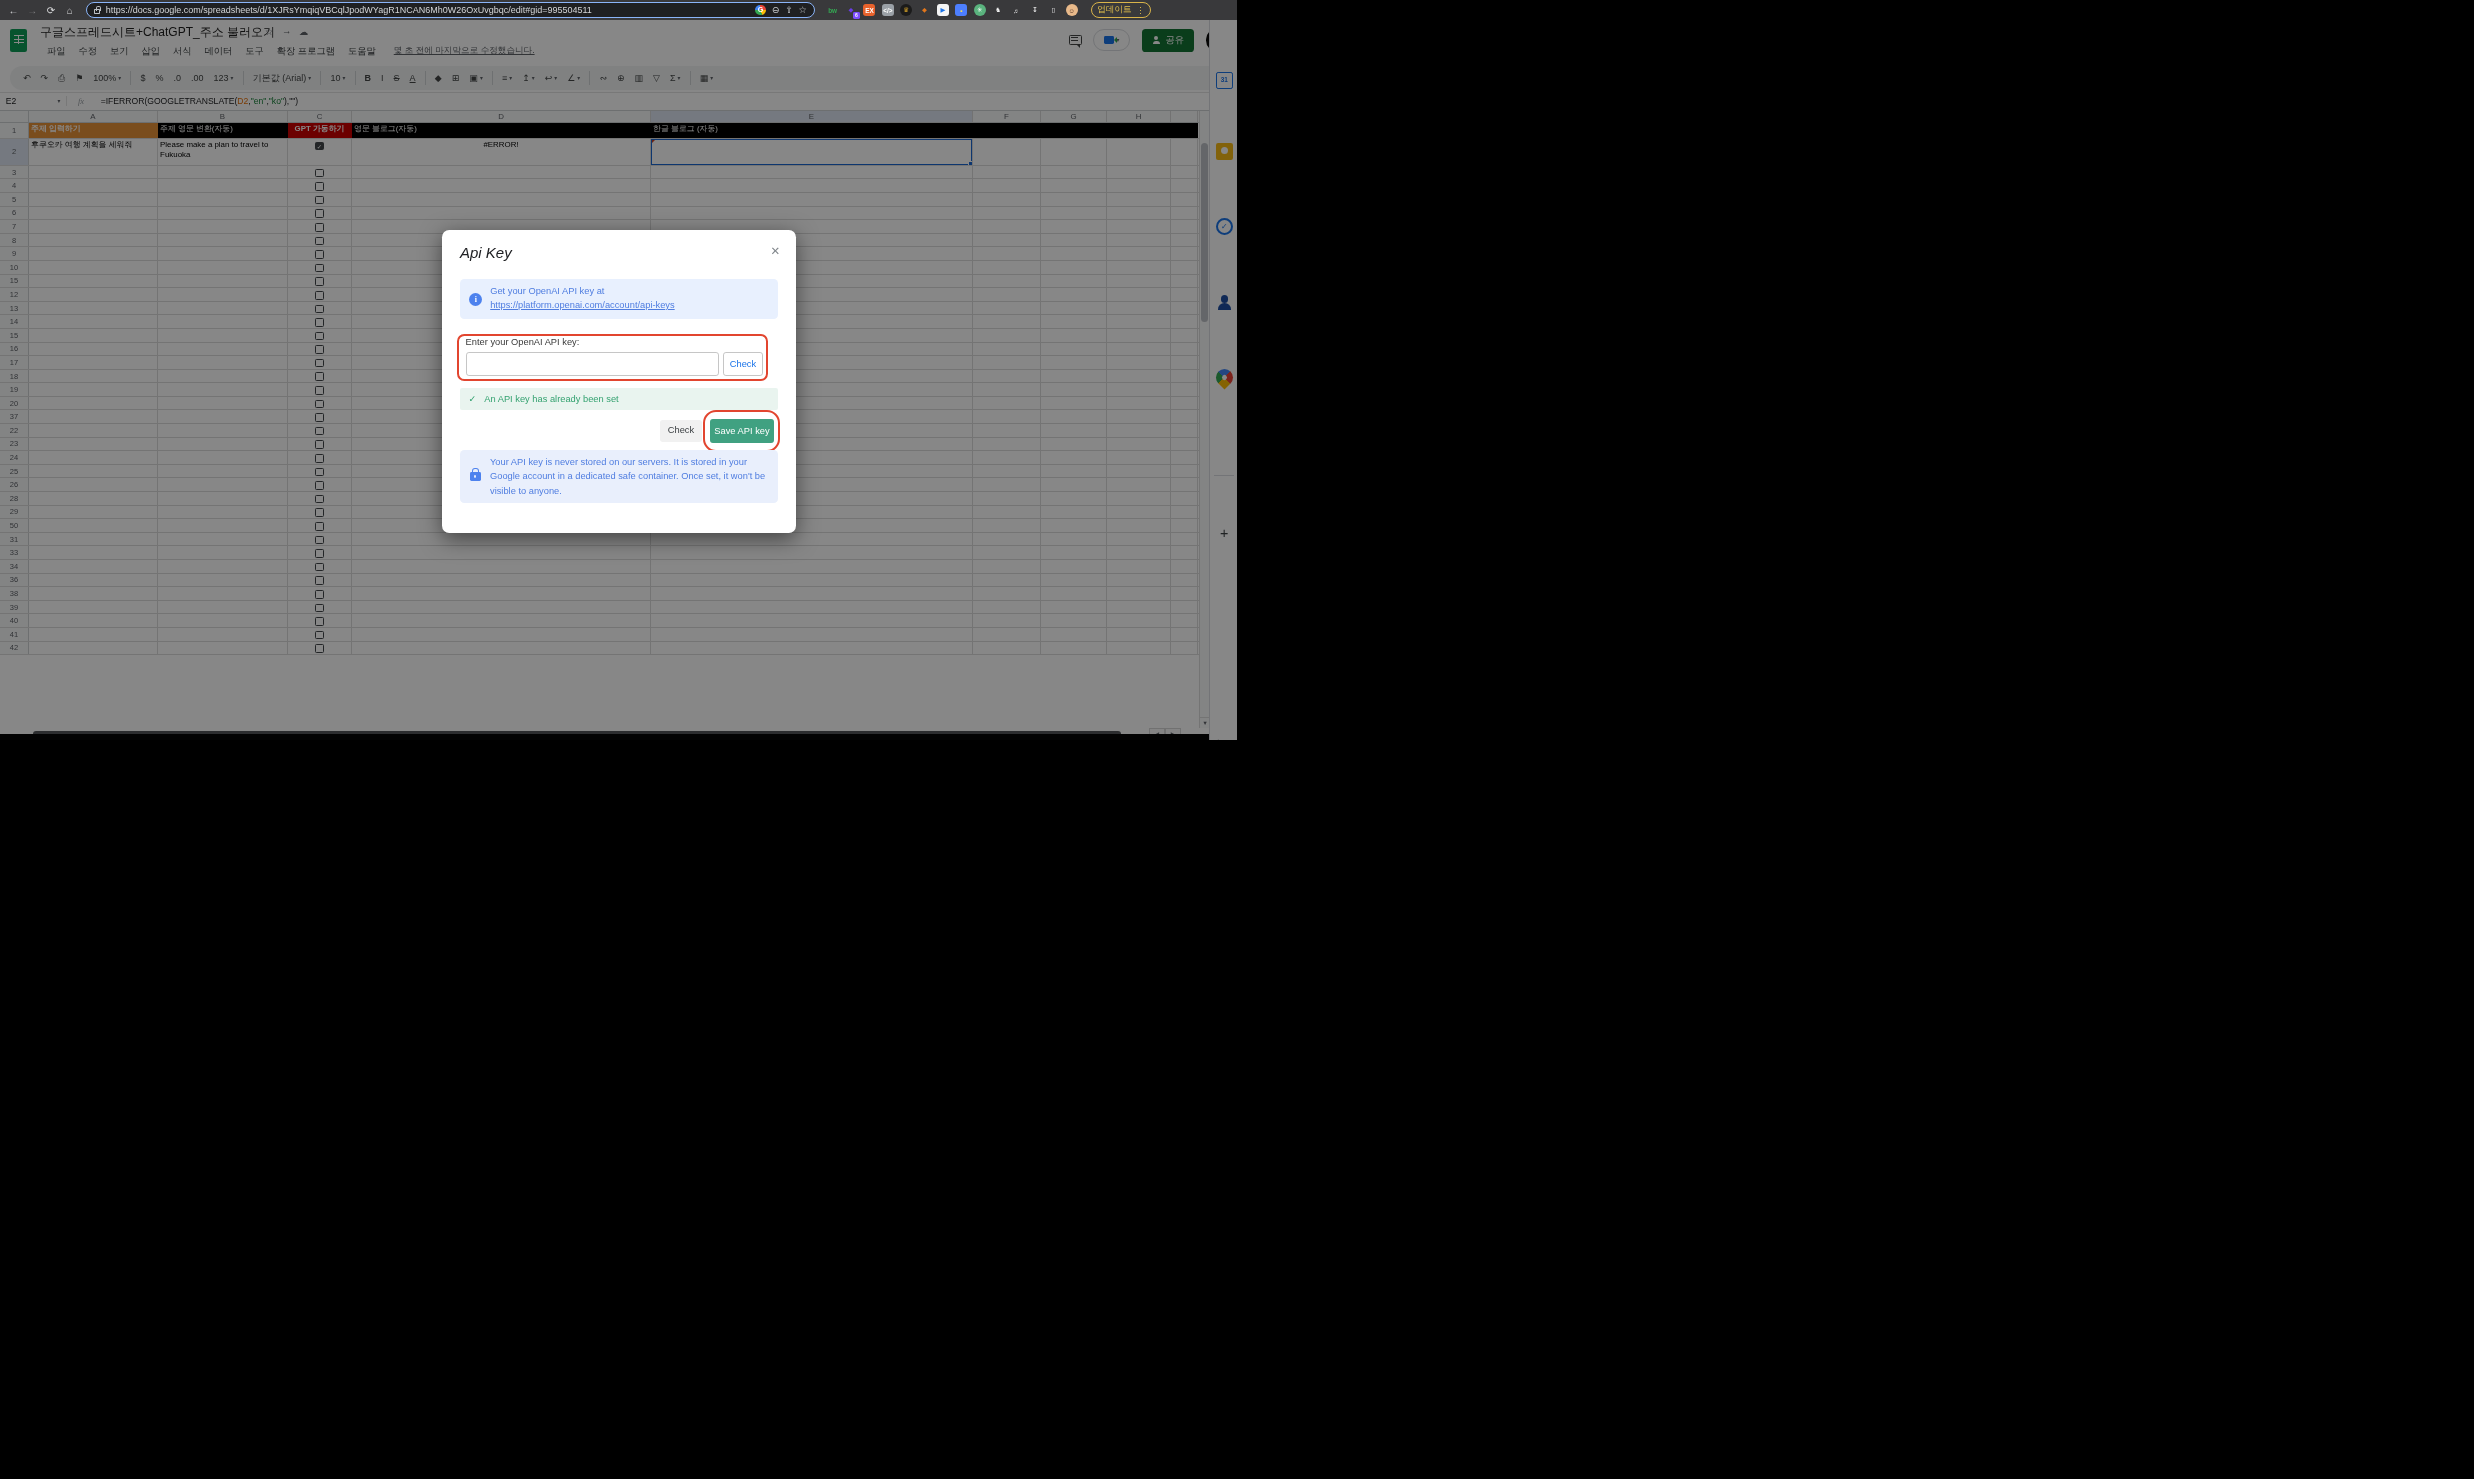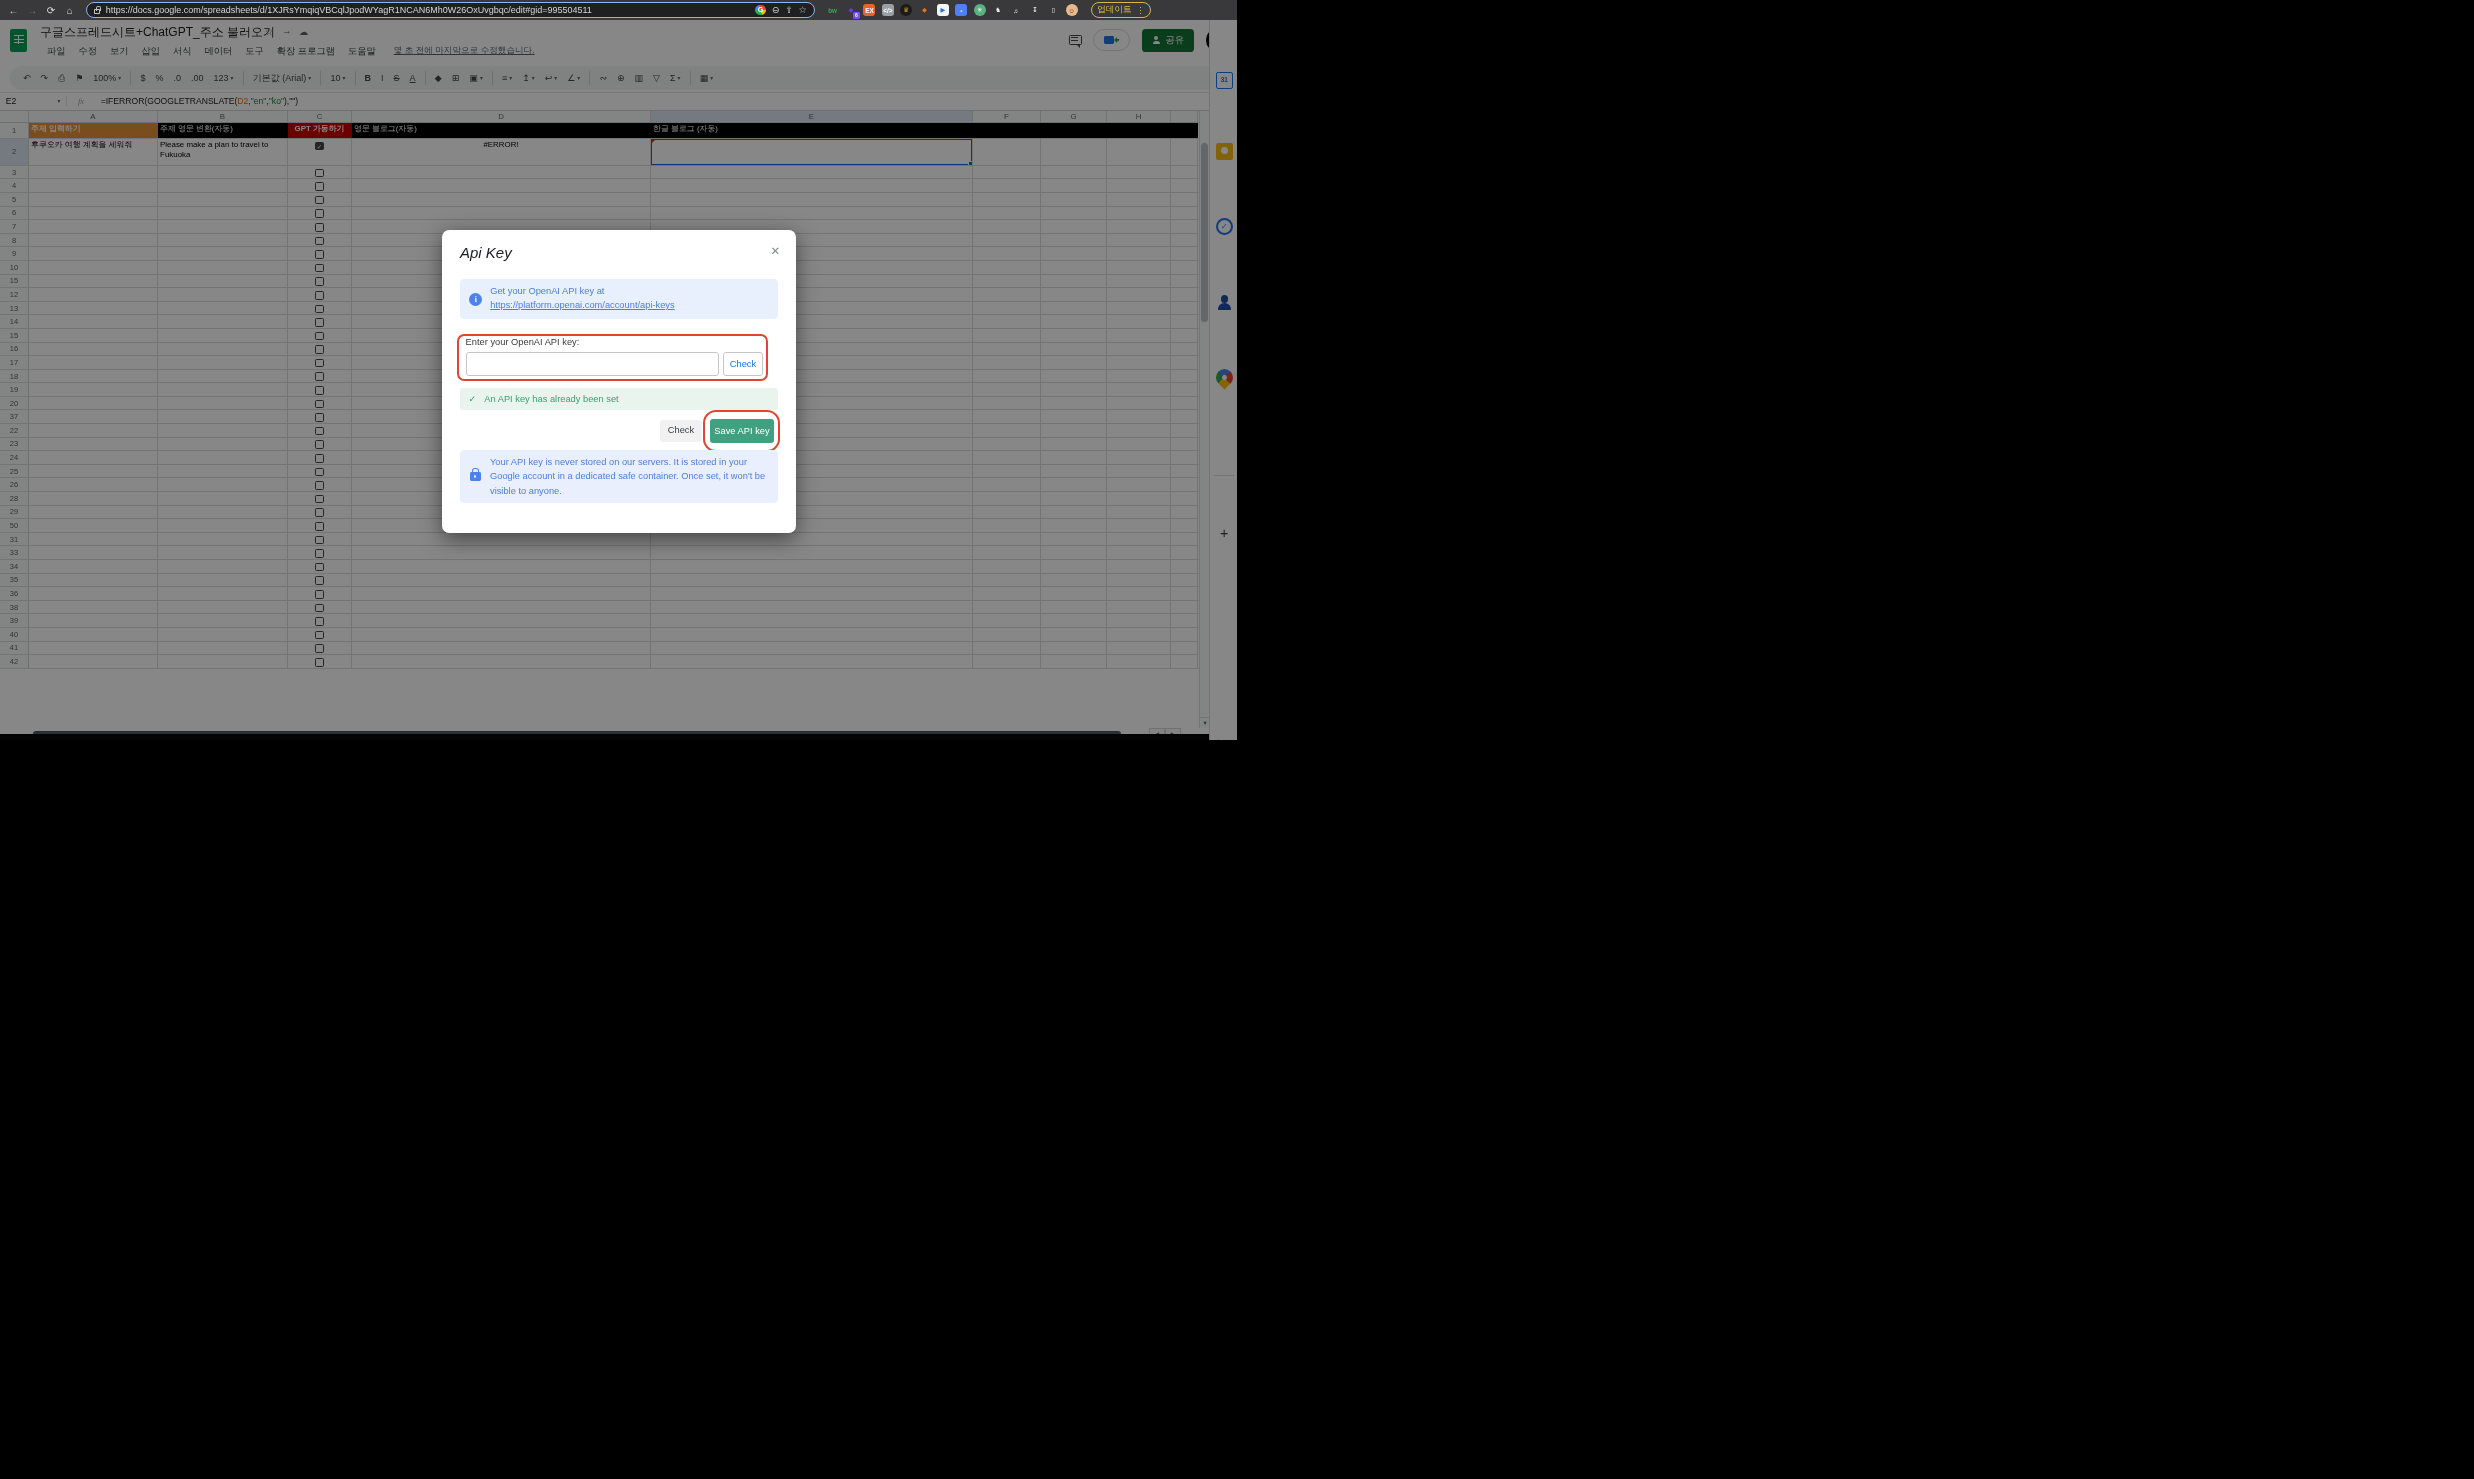--- a/index.html
+++ b/index.html
@@ -778,34 +778,20 @@
               <div class="cb"></div>
             </div>
             <div class="cell" style="width: 299px;"></div>
             <div class="cell" style="width: 322px;"></div>
             <div class="cell" style="width: 68px;"></div>
             <div class="cell" style="width: 66px;"></div>
             <div class="cell" style="width: 64px;"></div>
             <div class="cell" style="width: 26.5px;"></div>
           </div>
           <div class="grow" style="height: 13.6px;">
-            <div class="rowh">35</div>
-            <div class="cell" style="width: 129px;"></div>
-            <div class="cell" style="width: 130px;"></div>
-            <div class="cell" style="width: 64px;">
-              <div class="cb"></div>
-            </div>
-            <div class="cell" style="width: 299px;"></div>
-            <div class="cell" style="width: 322px;"></div>
-            <div class="cell" style="width: 68px;"></div>
-            <div class="cell" style="width: 66px;"></div>
-            <div class="cell" style="width: 64px;"></div>
-            <div class="cell" style="width: 26.5px;"></div>
-          </div>
-          <div class="grow" style="height: 13.6px;">
             <div class="rowh">36</div>
             <div class="cell" style="width: 129px;"></div>
             <div class="cell" style="width: 130px;"></div>
             <div class="cell" style="width: 64px;">
               <div class="cb"></div>
             </div>
             <div class="cell" style="width: 299px;"></div>
             <div class="cell" style="width: 322px;"></div>
             <div class="cell" style="width: 68px;"></div>
             <div class="cell" style="width: 66px;"></div>

